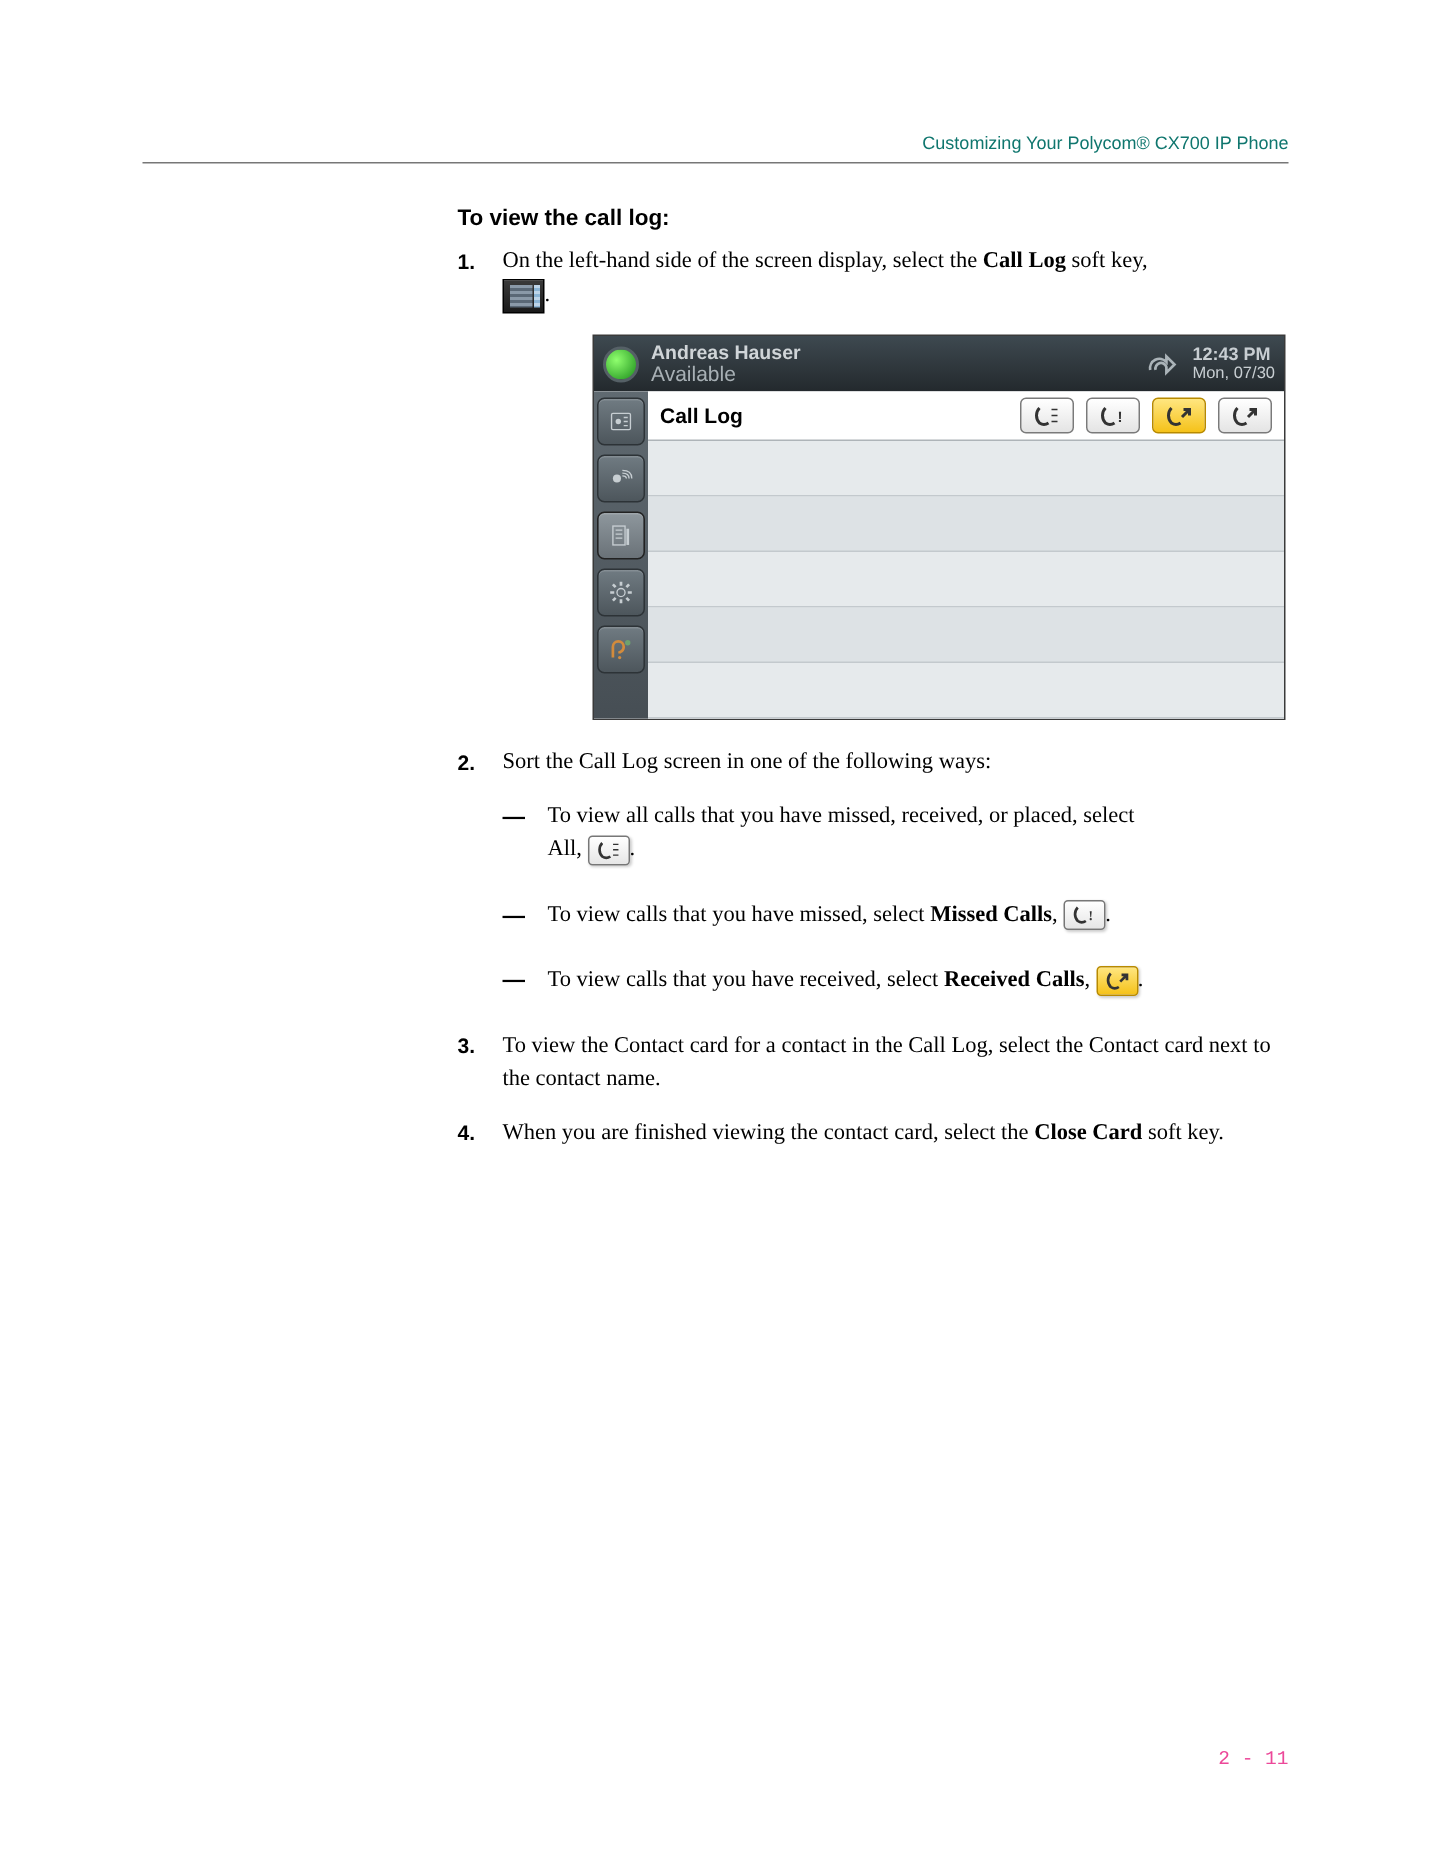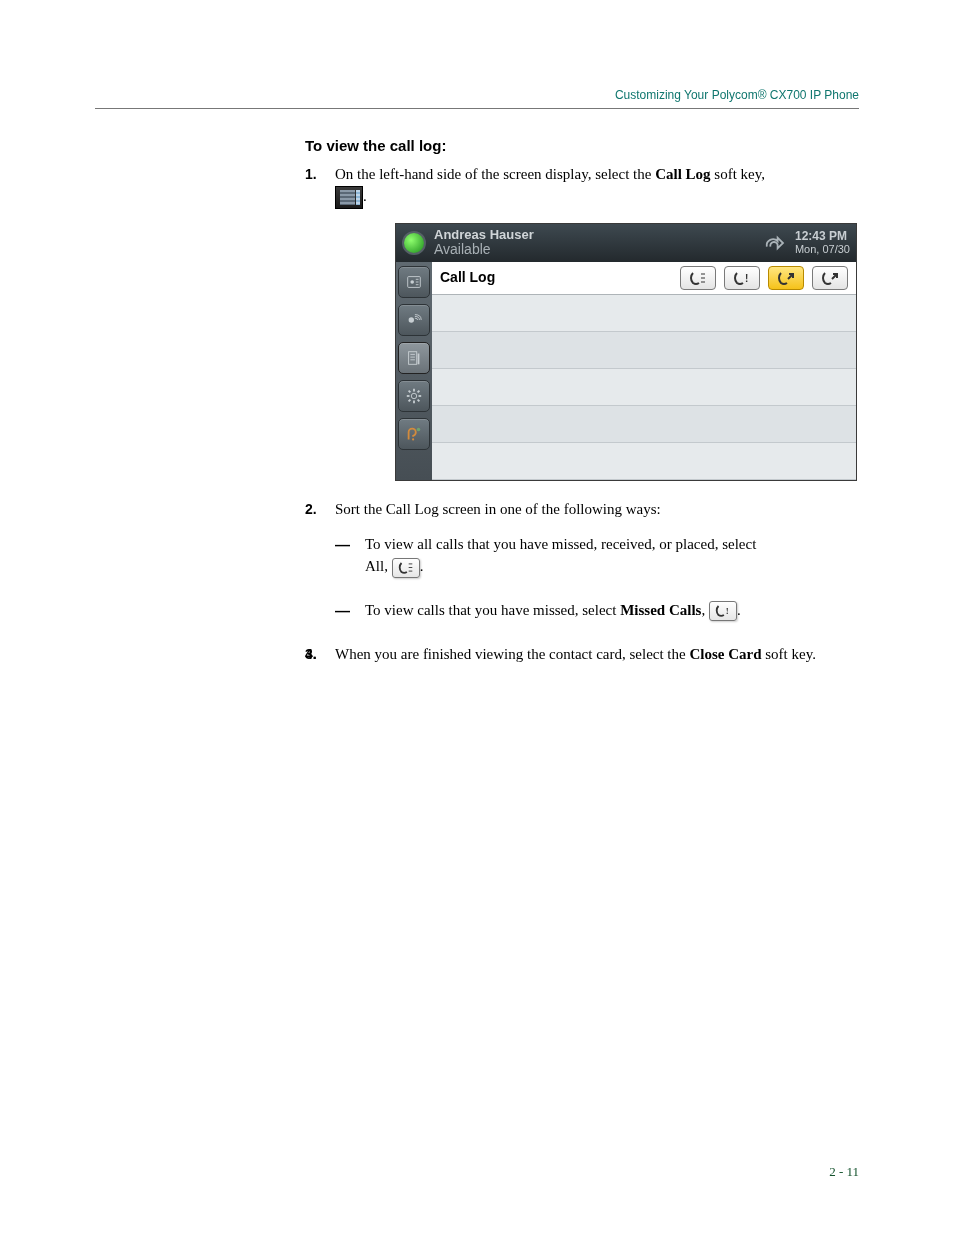--- a/index.html
+++ b/index.html
@@ -196,23 +196,23 @@
   .ss-footer {
     background: linear-gradient(#3c454b,#262c30);
     color: #8d969b;
     padding: 6px 10px;
     font-size: 13px;
   }
   .page-num {
     position: absolute;
     bottom: 55px;
     right: 95px;
-    font-family: Liberation Serif, serif;
+    font-family: Liberation Mono, monospace;
     font-size: 13px;
-    color: #14532d;
+    color: #ec4899;
   }
 </style>
 </head>
 <body>
 
 <div class="page">
   <div class="running-header">Customizing Your Polycom® CX700 IP Phone</div>
   <hr class="rule">
 
   <div class="content">
@@ -351,25 +351,35 @@
           </li>
           <li>
             <span>To view calls that you have missed, select </span><b class="strong">Missed Calls</b><span>, </span>
             <span class="small-icon-btn">
               <svg viewBox="0 0 20 16">
                   <path d="M5 3 Q3 5 3 8 Q3 11 5 13 Q8 15 11 13" fill="none" stroke="#333" stroke-width="2"></path>
                   <text x="13" y="12" font-size="10" fill="#333" font-weight="bold">!</text>
                 </svg>
             </span><span>.</span>
           </li>
+          <li>
+            <span>To view calls that you have received, select </span><b class="strong">Received Calls</b><span>, </span>
+            <span class="small-icon-btn yellow">
+              <svg viewBox="0 0 20 16">
+                  <path d="M5 3 Q3 5 3 8 Q3 11 5 13 Q8 15 11 13" fill="none" stroke="#333" stroke-width="2"></path>
+                  <path d="M13 4 L17 4 L17 8 M17 4 L12 9" fill="none" stroke="#333" stroke-width="2"></path>
+                </svg>
+            </span><span>.</span>
+          </li>
         </ul>
       </li>
 
       <li>
         <span class="num">3.</span>
+        <span>To view the Contact card for a contact in the Call Log, select the Contact card next to the contact name.</span>
       </li>
 
       <li>
         <span class="num">4.</span>
         <span>When you are finished viewing the contact card, select the </span><b class="strong">Close Card</b><span> soft key.</span>
       </li>
     </ol>
   </div>
 
   <div class="page-num">2 - 11</div>

